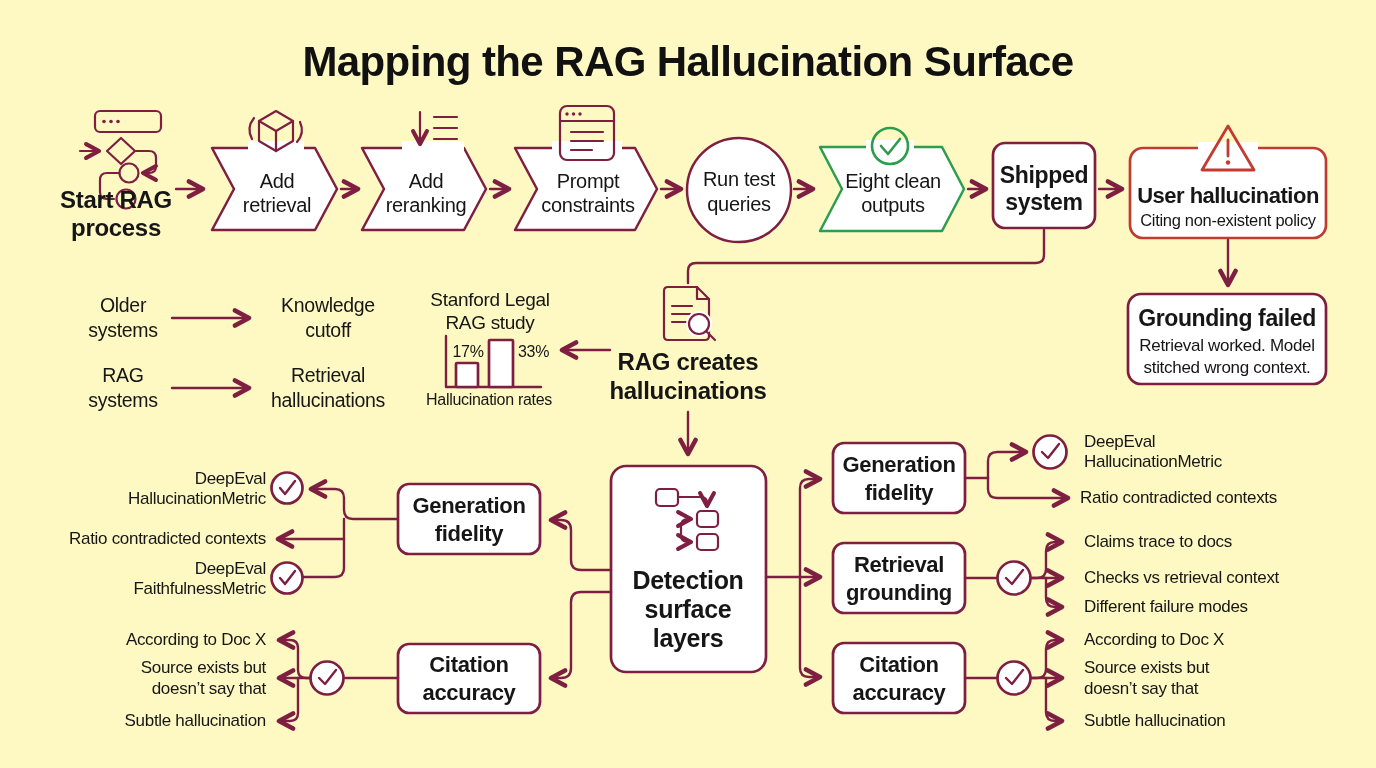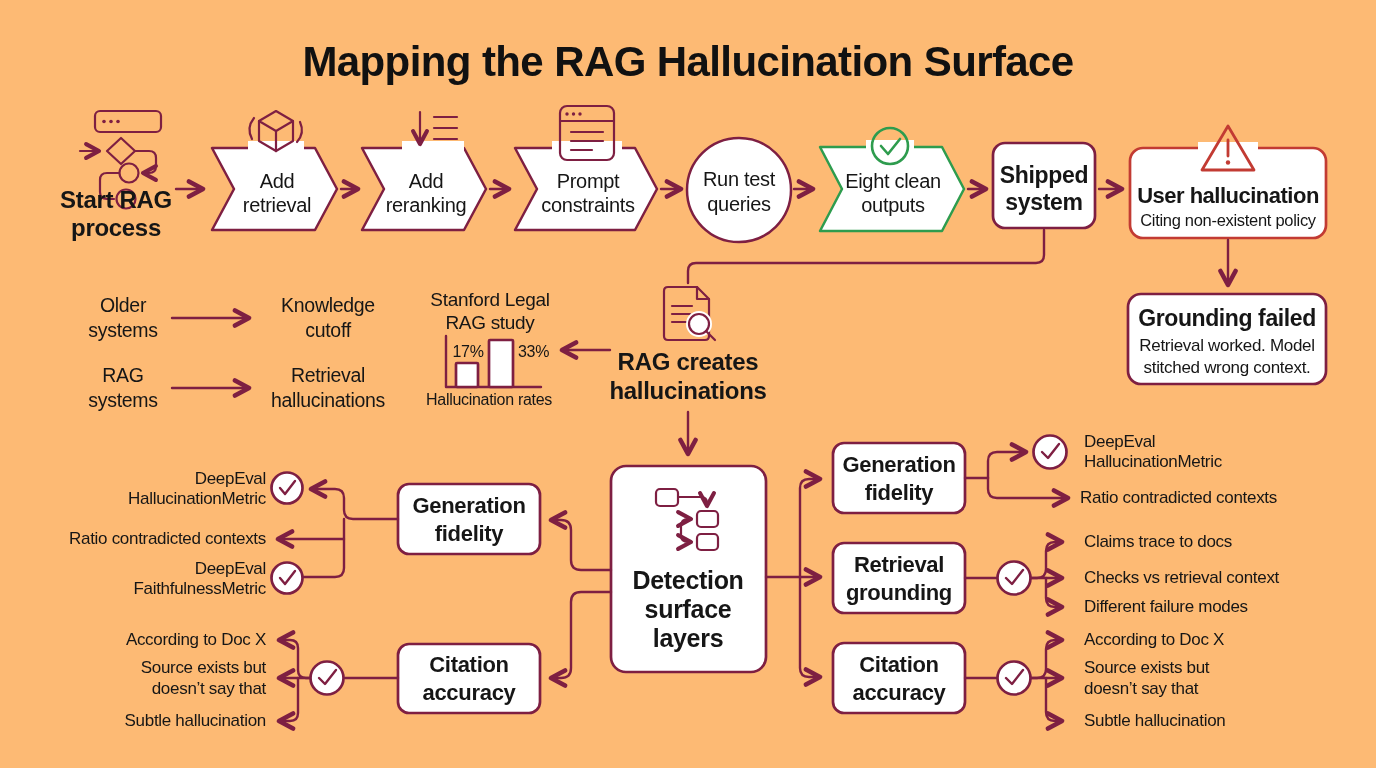--- a/index.html
+++ b/index.html
@@ -1,16 +1,16 @@
 <!DOCTYPE html>
 <html><head>
 <meta charset="utf-8">
 <style>
   html,body{margin:0;padding:0;background:#fff;}
-  #stage{width:1376px;height:768px;background:#fdba74;position:relative;overflow:hidden;}
+  #stage{width:1376px;height:768px;background:#fef9c3;position:relative;overflow:hidden;}
   svg{display:block;}
   text{font-family:"Liberation Sans",sans-serif;fill:#161616;letter-spacing:-0.3px;}
   .big-title{font-size:42px;font-weight:600;letter-spacing:-0.6px;fill:#111;}
   .start-label{font-size:24px;font-weight:700;}
   .chev-label{font-size:20px;font-weight:400;}
   .shipped-label{font-size:23px;font-weight:700;}
   .alert-title{font-size:22px;font-weight:700;letter-spacing:-0.5px;}
   .alert-sub{font-size:16.5px;font-weight:400;letter-spacing:-0.3px;}
   .gf-title{font-size:23px;font-weight:700;letter-spacing:-0.4px;}
   .gf-body{font-size:17px;font-weight:400;}

